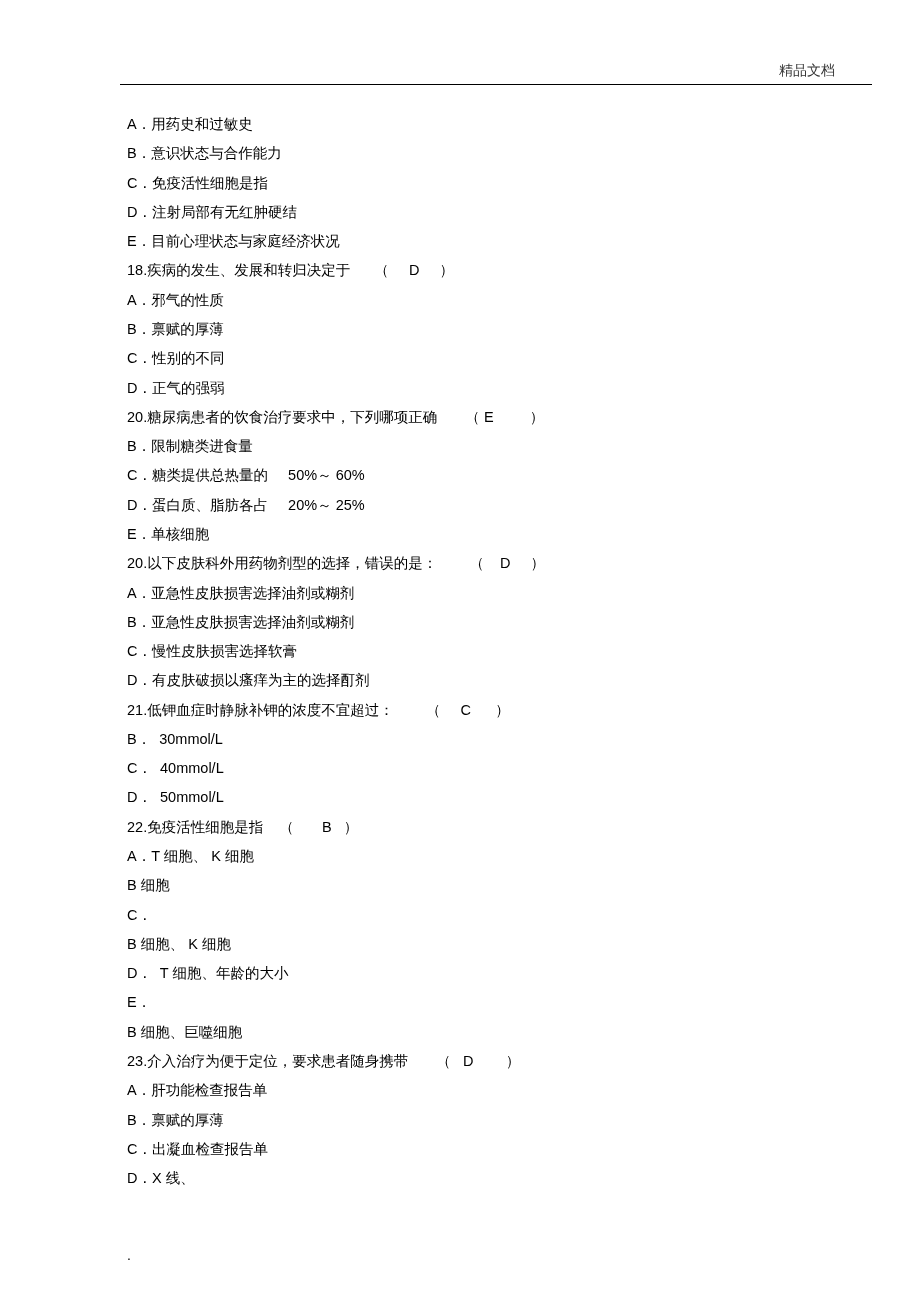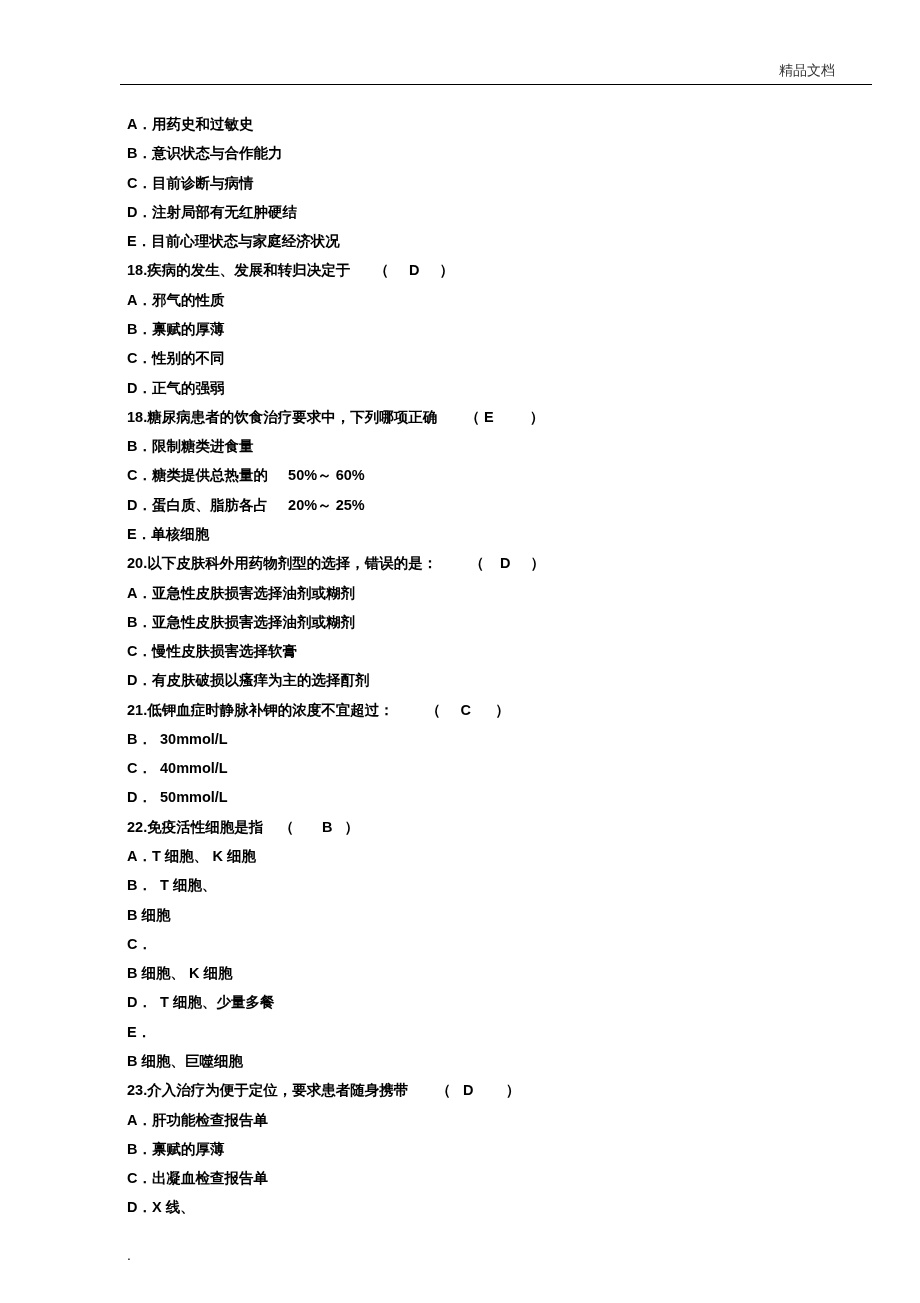--- a/index.html
+++ b/index.html
@@ -26,67 +26,66 @@
   }
   .content {
     position: absolute;
     top: 110px;
     left: 127px;
     right: 120px;
     font-size: 14.5px;
     color: #000;
     line-height: 2.02;
   }
-  .line { white-space: pre; font-weight: bold; }
+  .line { white-space: pre; }
   .footer-dot {
     position: absolute;
     left: 127px;
     bottom: 40px;
     font-size: 14px;
     color: #000;
   }
 </style>
 </head>
 <body>
 
 <div class="header-label">精品文档</div>
 <div class="rule"></div>
 
 <div class="content">
   <div class="line">A．用药史和过敏史</div>
   <div class="line">B．意识状态与合作能力</div>
-  <div class="line">C．目前诊断与病情</div>
+  <div class="line">C．免疫活性细胞是指</div>
   <div class="line">D．注射局部有无红肿硬结</div>
   <div class="line">E．目前心理状态与家庭经济状况</div>
   <div class="line">18.疾病的发生、发展和转归决定于      （     D     ）</div>
   <div class="line">A．邪气的性质</div>
   <div class="line">B．禀赋的厚薄</div>
   <div class="line">C．性别的不同</div>
   <div class="line">D．正气的强弱</div>
-  <div class="line">18.糖尿病患者的饮食治疗要求中，下列哪项正确       （ E         ）</div>
+  <div class="line">20.糖尿病患者的饮食治疗要求中，下列哪项正确       （ E         ）</div>
   <div class="line">B．限制糖类进食量</div>
   <div class="line">C．糖类提供总热量的     50%～ 60%</div>
   <div class="line">D．蛋白质、脂肪各占     20%～ 25%</div>
   <div class="line">E．单核细胞</div>
   <div class="line">20.以下皮肤科外用药物剂型的选择，错误的是：        （    D     ）</div>
   <div class="line">A．亚急性皮肤损害选择油剂或糊剂</div>
   <div class="line">B．亚急性皮肤损害选择油剂或糊剂</div>
   <div class="line">C．慢性皮肤损害选择软膏</div>
   <div class="line">D．有皮肤破损以瘙痒为主的选择酊剂</div>
   <div class="line">21.低钾血症时静脉补钾的浓度不宜超过：        （     C      ）</div>
   <div class="line">B．  30mmol/L</div>
   <div class="line">C．  40mmol/L</div>
   <div class="line">D．  50mmol/L</div>
   <div class="line">22.免疫活性细胞是指    （       B   ）</div>
   <div class="line">A．T 细胞、 K 细胞</div>
-  <div class="line">B．  T 细胞、</div>
   <div class="line">B 细胞</div>
   <div class="line">C．</div>
   <div class="line">B 细胞、 K 细胞</div>
-  <div class="line">D．  T 细胞、少量多餐</div>
+  <div class="line">D．  T 细胞、年龄的大小</div>
   <div class="line">E．</div>
   <div class="line">B 细胞、巨噬细胞</div>
   <div class="line">23.介入治疗为便于定位，要求患者随身携带       （   D        ）</div>
   <div class="line">A．肝功能检查报告单</div>
   <div class="line">B．禀赋的厚薄</div>
   <div class="line">C．出凝血检查报告单</div>
   <div class="line">D．X 线、</div>
 
 </div>
 

